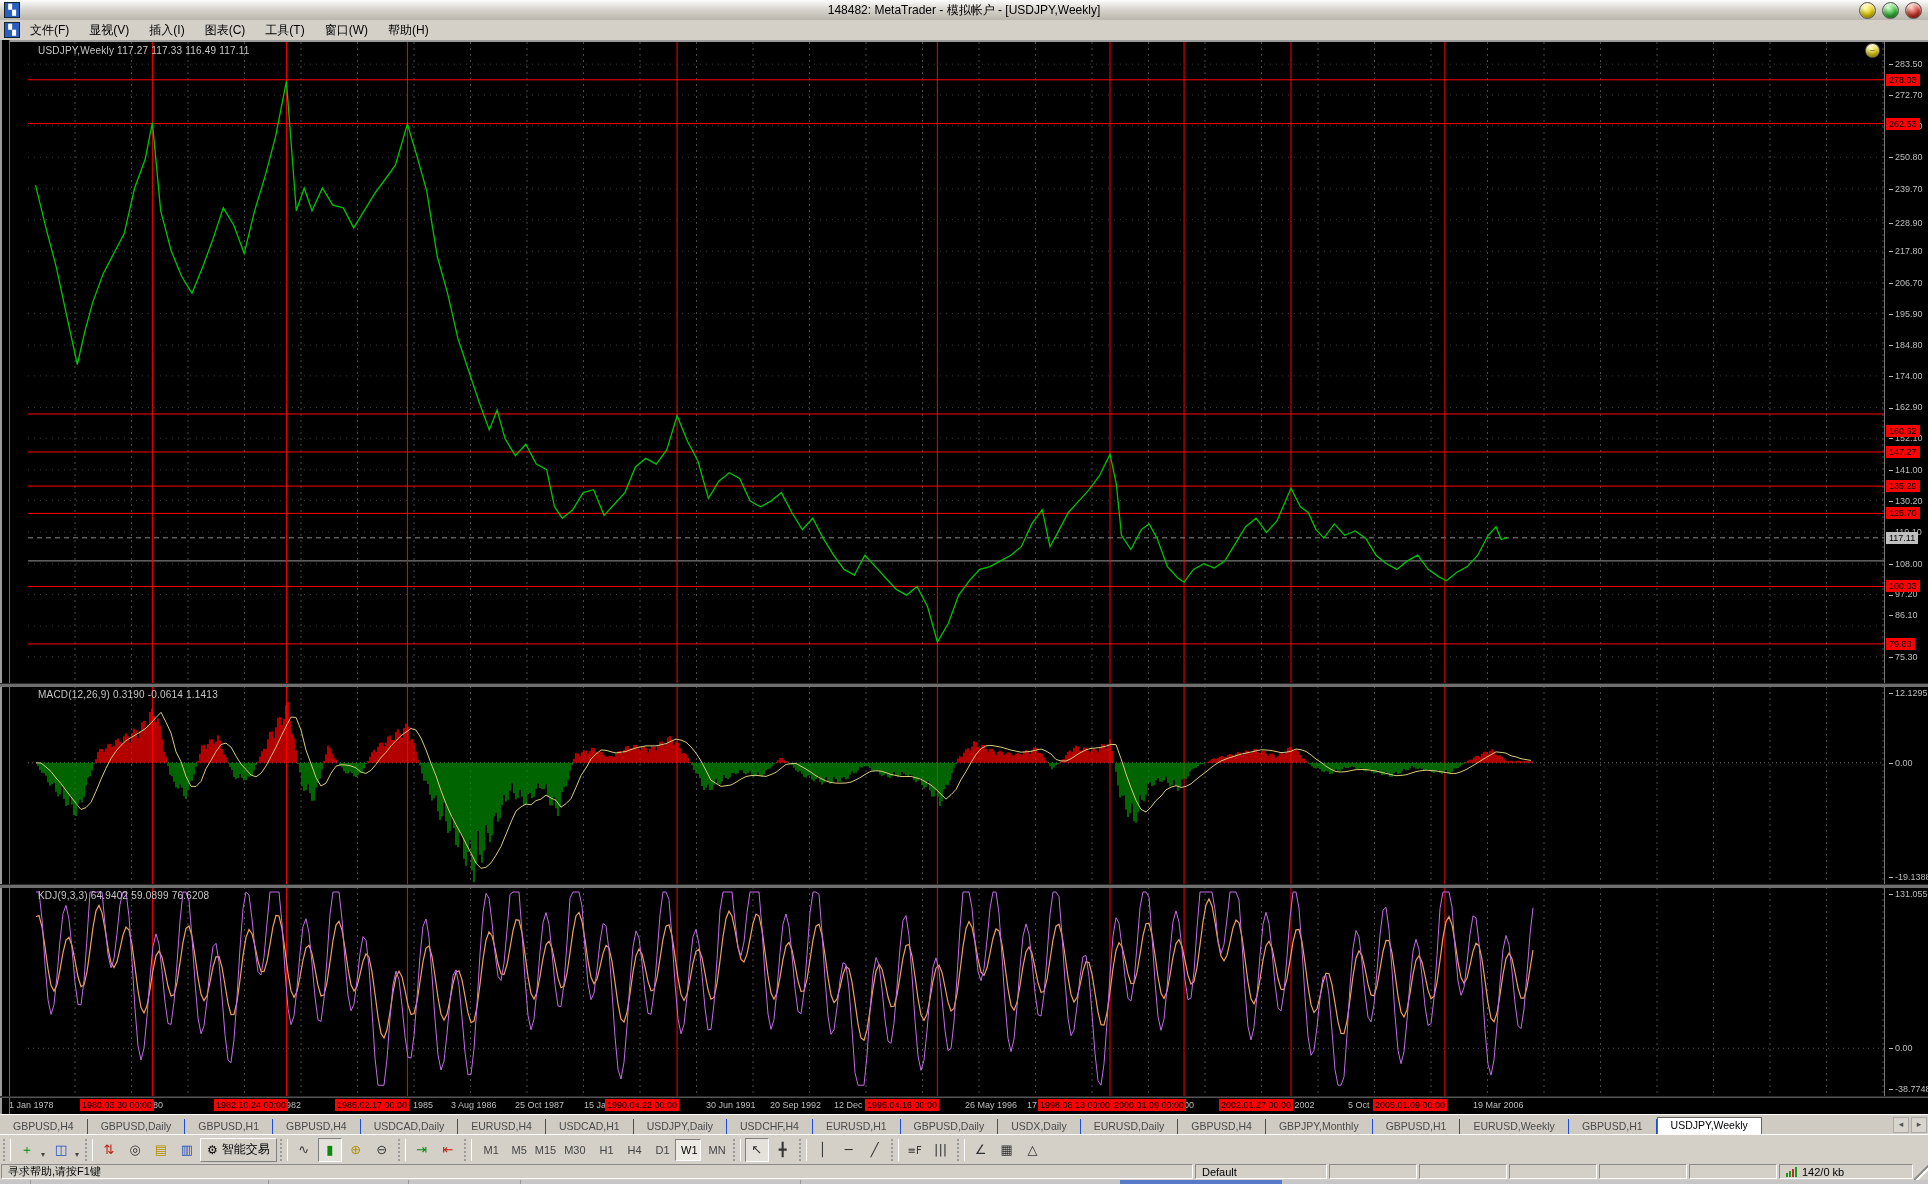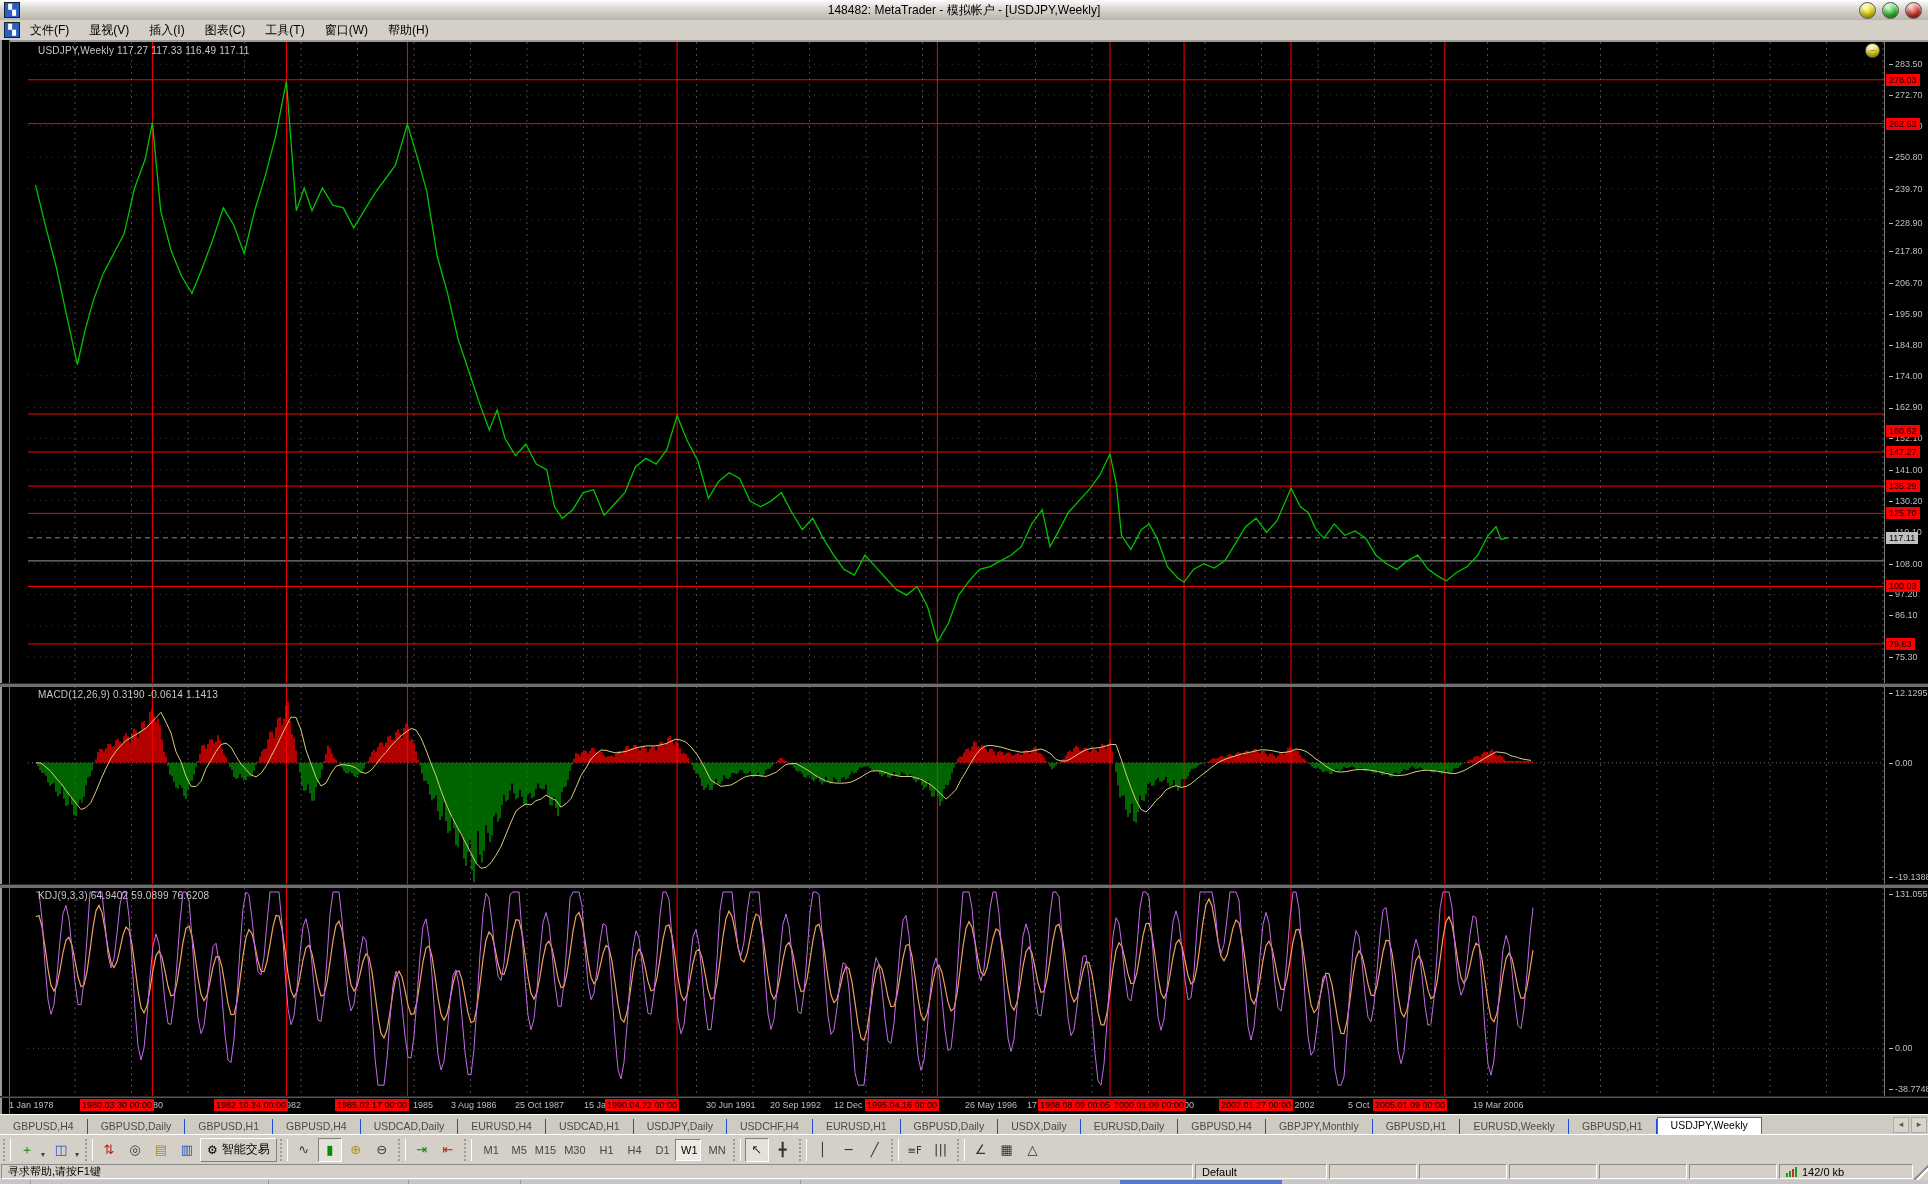--- a/index.html
+++ b/index.html
@@ -1116,21 +1116,21 @@
         <div class="dlab" style="left: 1184px;">00</div>
         <div class="dlab" style="left: 1285px;">ul 2002</div>
         <div class="dlab" style="left: 1348px;">5 Oct</div>
         <div class="dlab" style="left: 1410px;">04</div>
         <div class="dlab" style="left: 1473px;">19 Mar 2006</div>
         <div class="dbox" style="left: 80px;">1980.03.30 00:00</div>
         <div class="dbox" style="left: 214px;">1982.10.24 00:00</div>
         <div class="dbox" style="left: 335px;">1985.02.17 00:00</div>
         <div class="dbox" style="left: 605px;">1990.04.22 00:00</div>
         <div class="dbox" style="left: 865px;">1995.04.16 00:00</div>
-        <div class="dbox" style="left: 1038px;">1998.08.09 00:05</div>
+        <div class="dbox" style="left: 1038px;">1998.08.13 00:00</div>
         <div class="dbox" style="left: 1112px;">2000.01.09 00:00</div>
         <div class="dbox" style="left: 1219px;">2002.01.27 00:00</div>
         <div class="dbox" style="left: 1373px;">2005.01.09 00:00</div>
       </div>
   </div>
 
   <div id="tabbar">
     <div id="tabs-holder" style="display:flex;align-items:flex-end;">
         <div class="tab">GBPUSD,H4</div>
         <div class="tab">GBPUSD,Daily</div>

